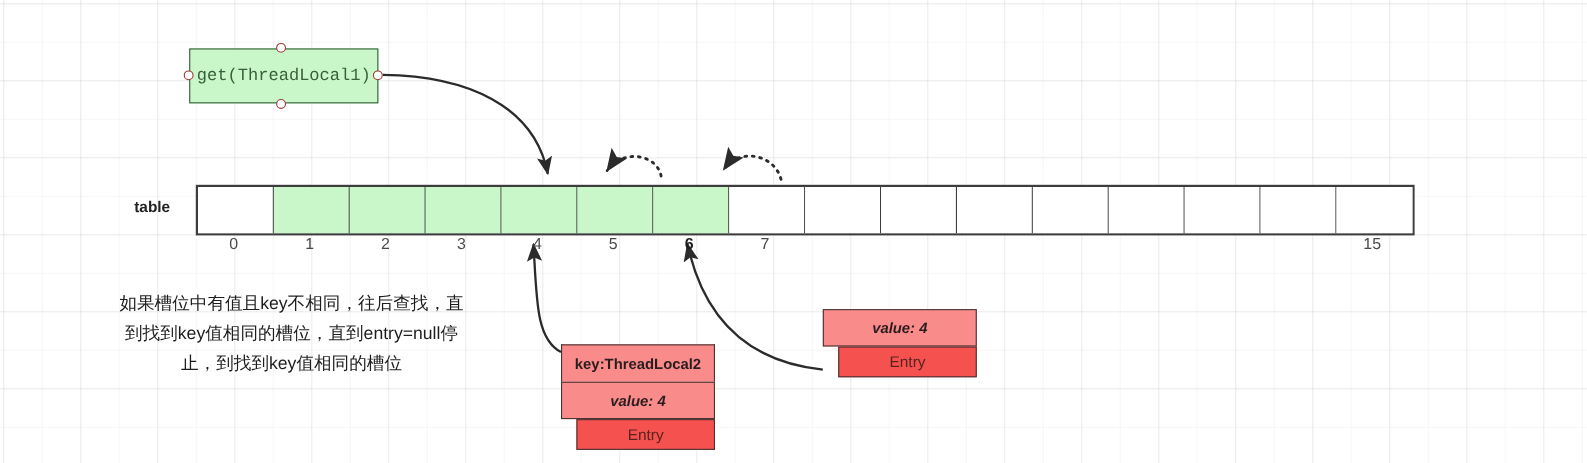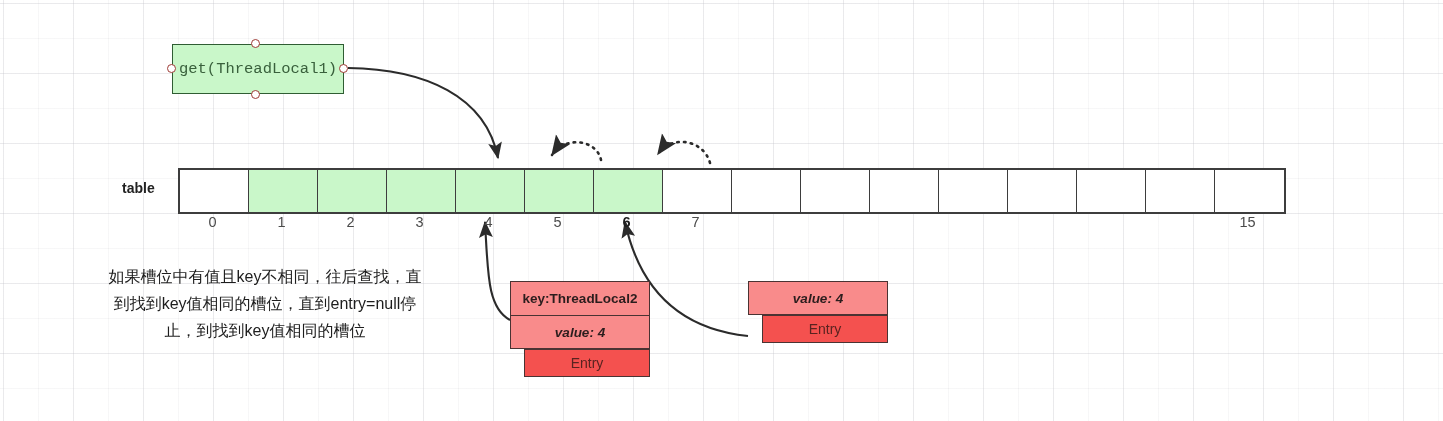--- a/index.html
+++ b/index.html
@@ -152,21 +152,21 @@
     height: 34px;
     background-color: #f98b8b;
     border: 1.8px solid #4a3333;
     box-sizing: border-box;
     display: flex;
     align-items: center;
     justify-content: center;
     font-size: 13.5px;
     color: #2b1d1d;
   }
-  .entry-key { border-bottom: none; }
+  .entry-key { border-bottom: none; margin-top: 32px; }
   .entry-key.bold  { font-weight: bold; }
   .entry-value { font-weight: bold; font-style: italic; }
 
   .entry-name {
     margin-left: 14px;
     width: 126px;
     height: 28px;
     background-color: #f4514f;
     border: 1.8px solid #4a3333;
     box-sizing: border-box;

